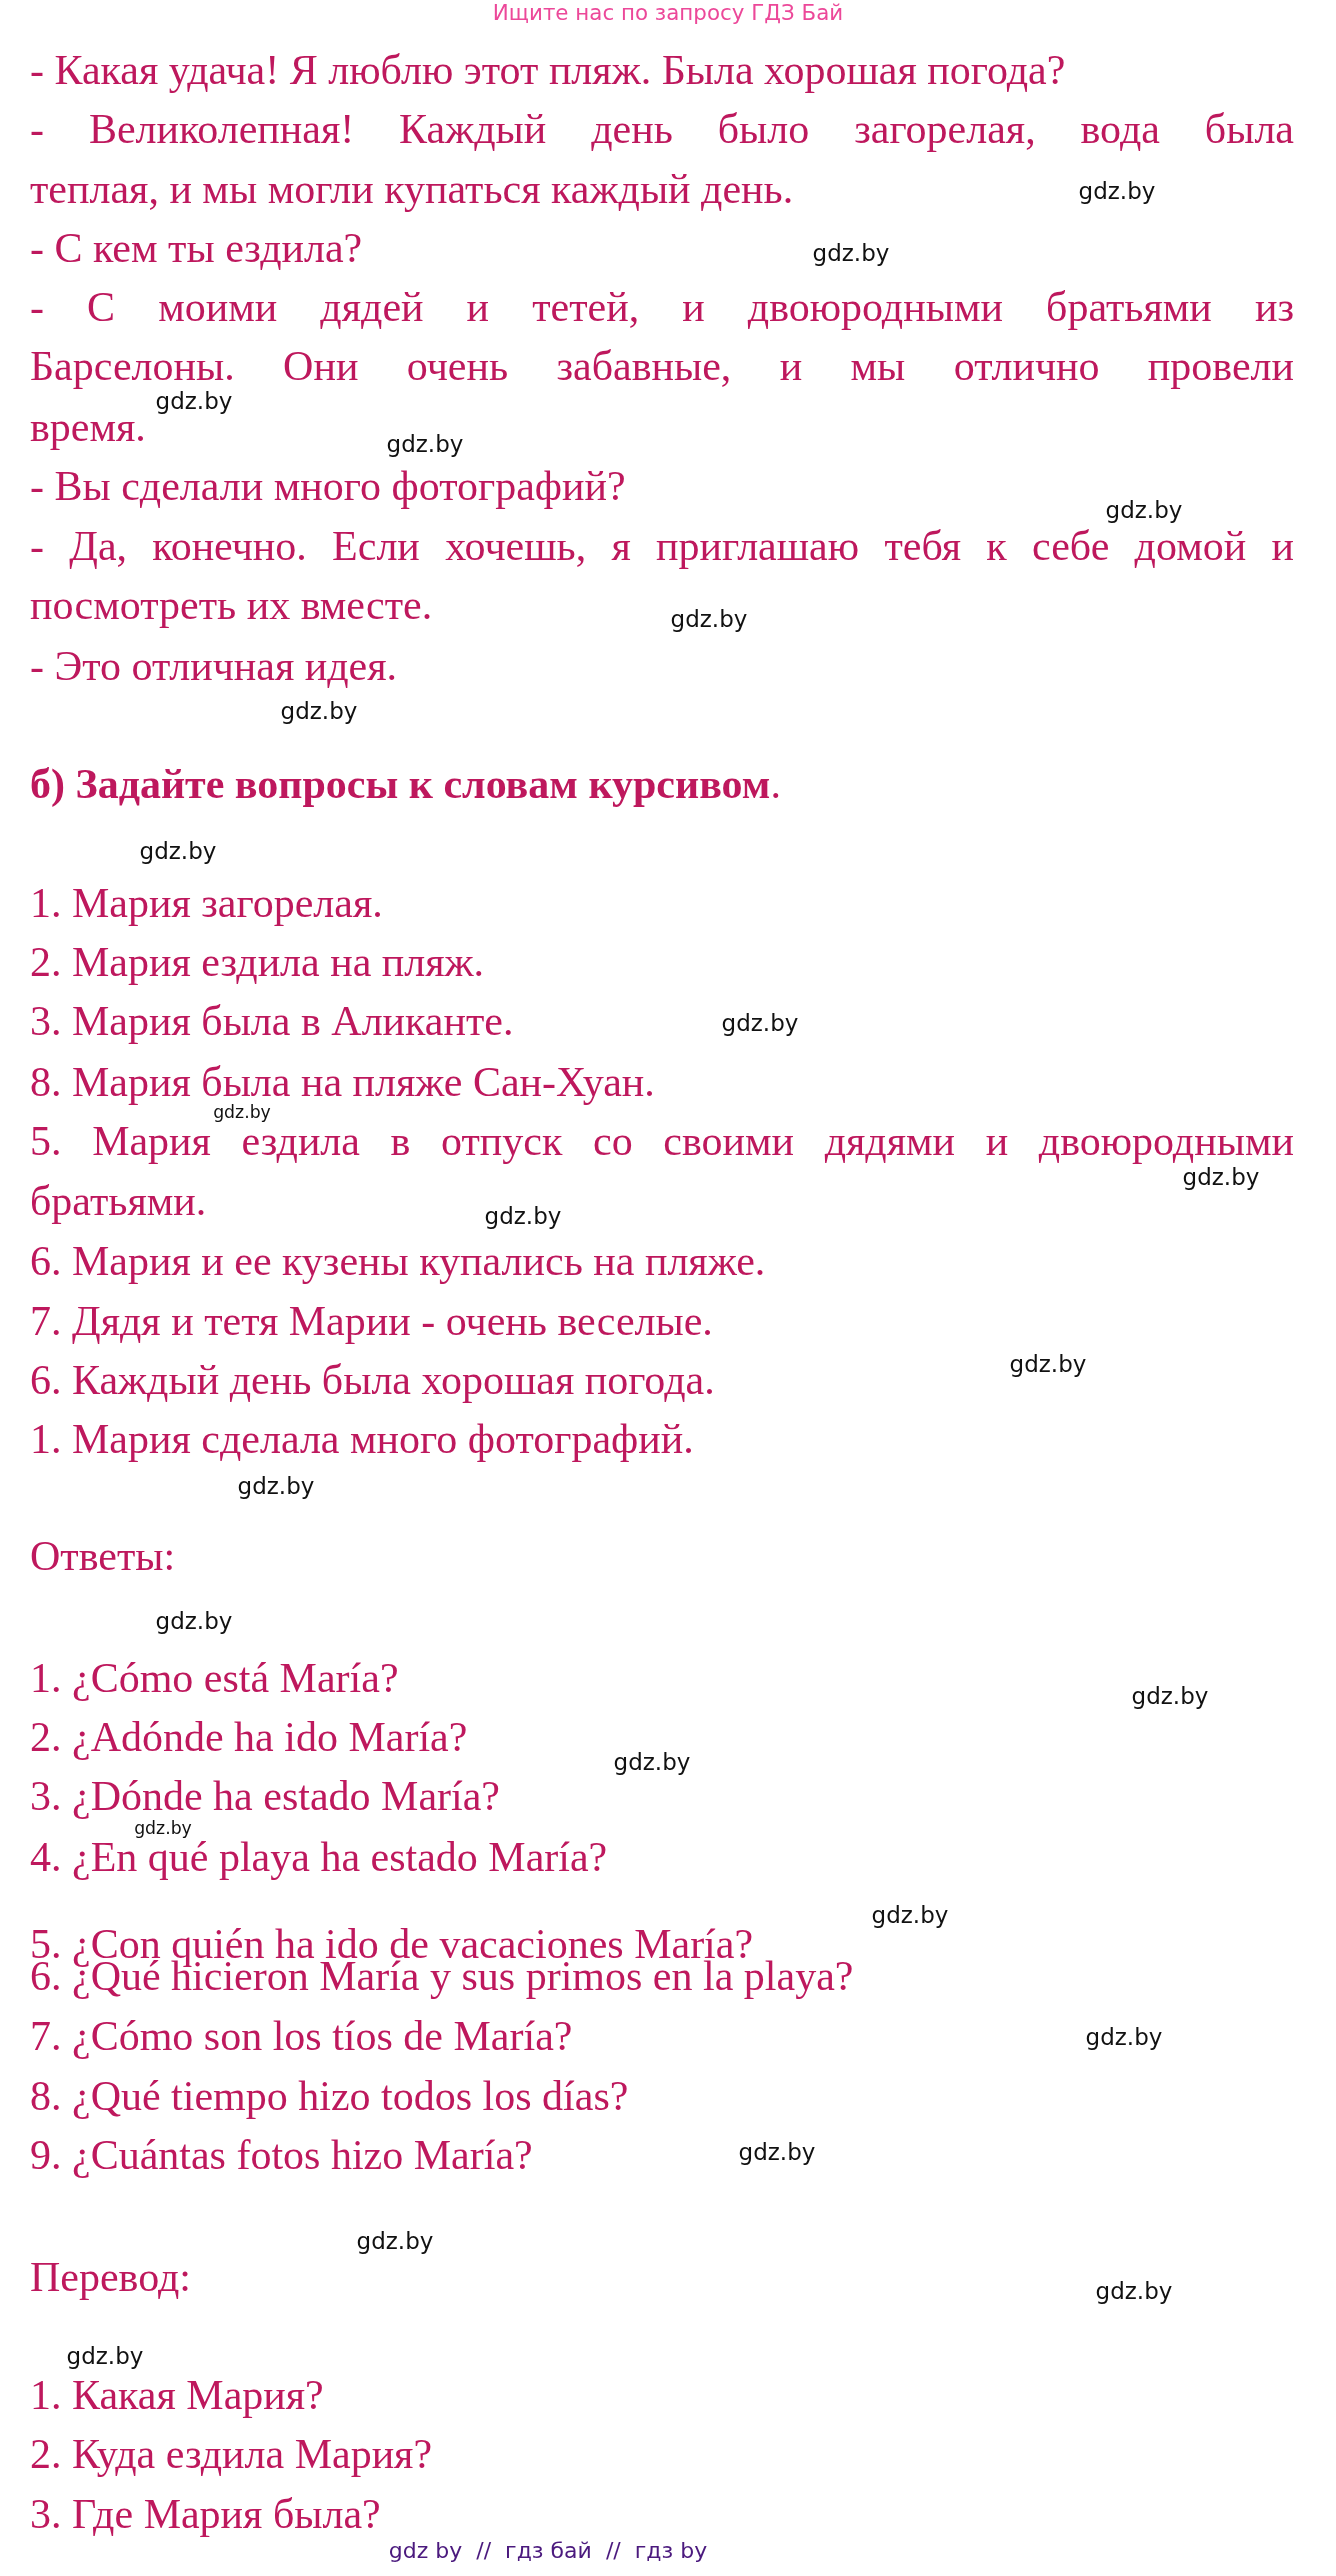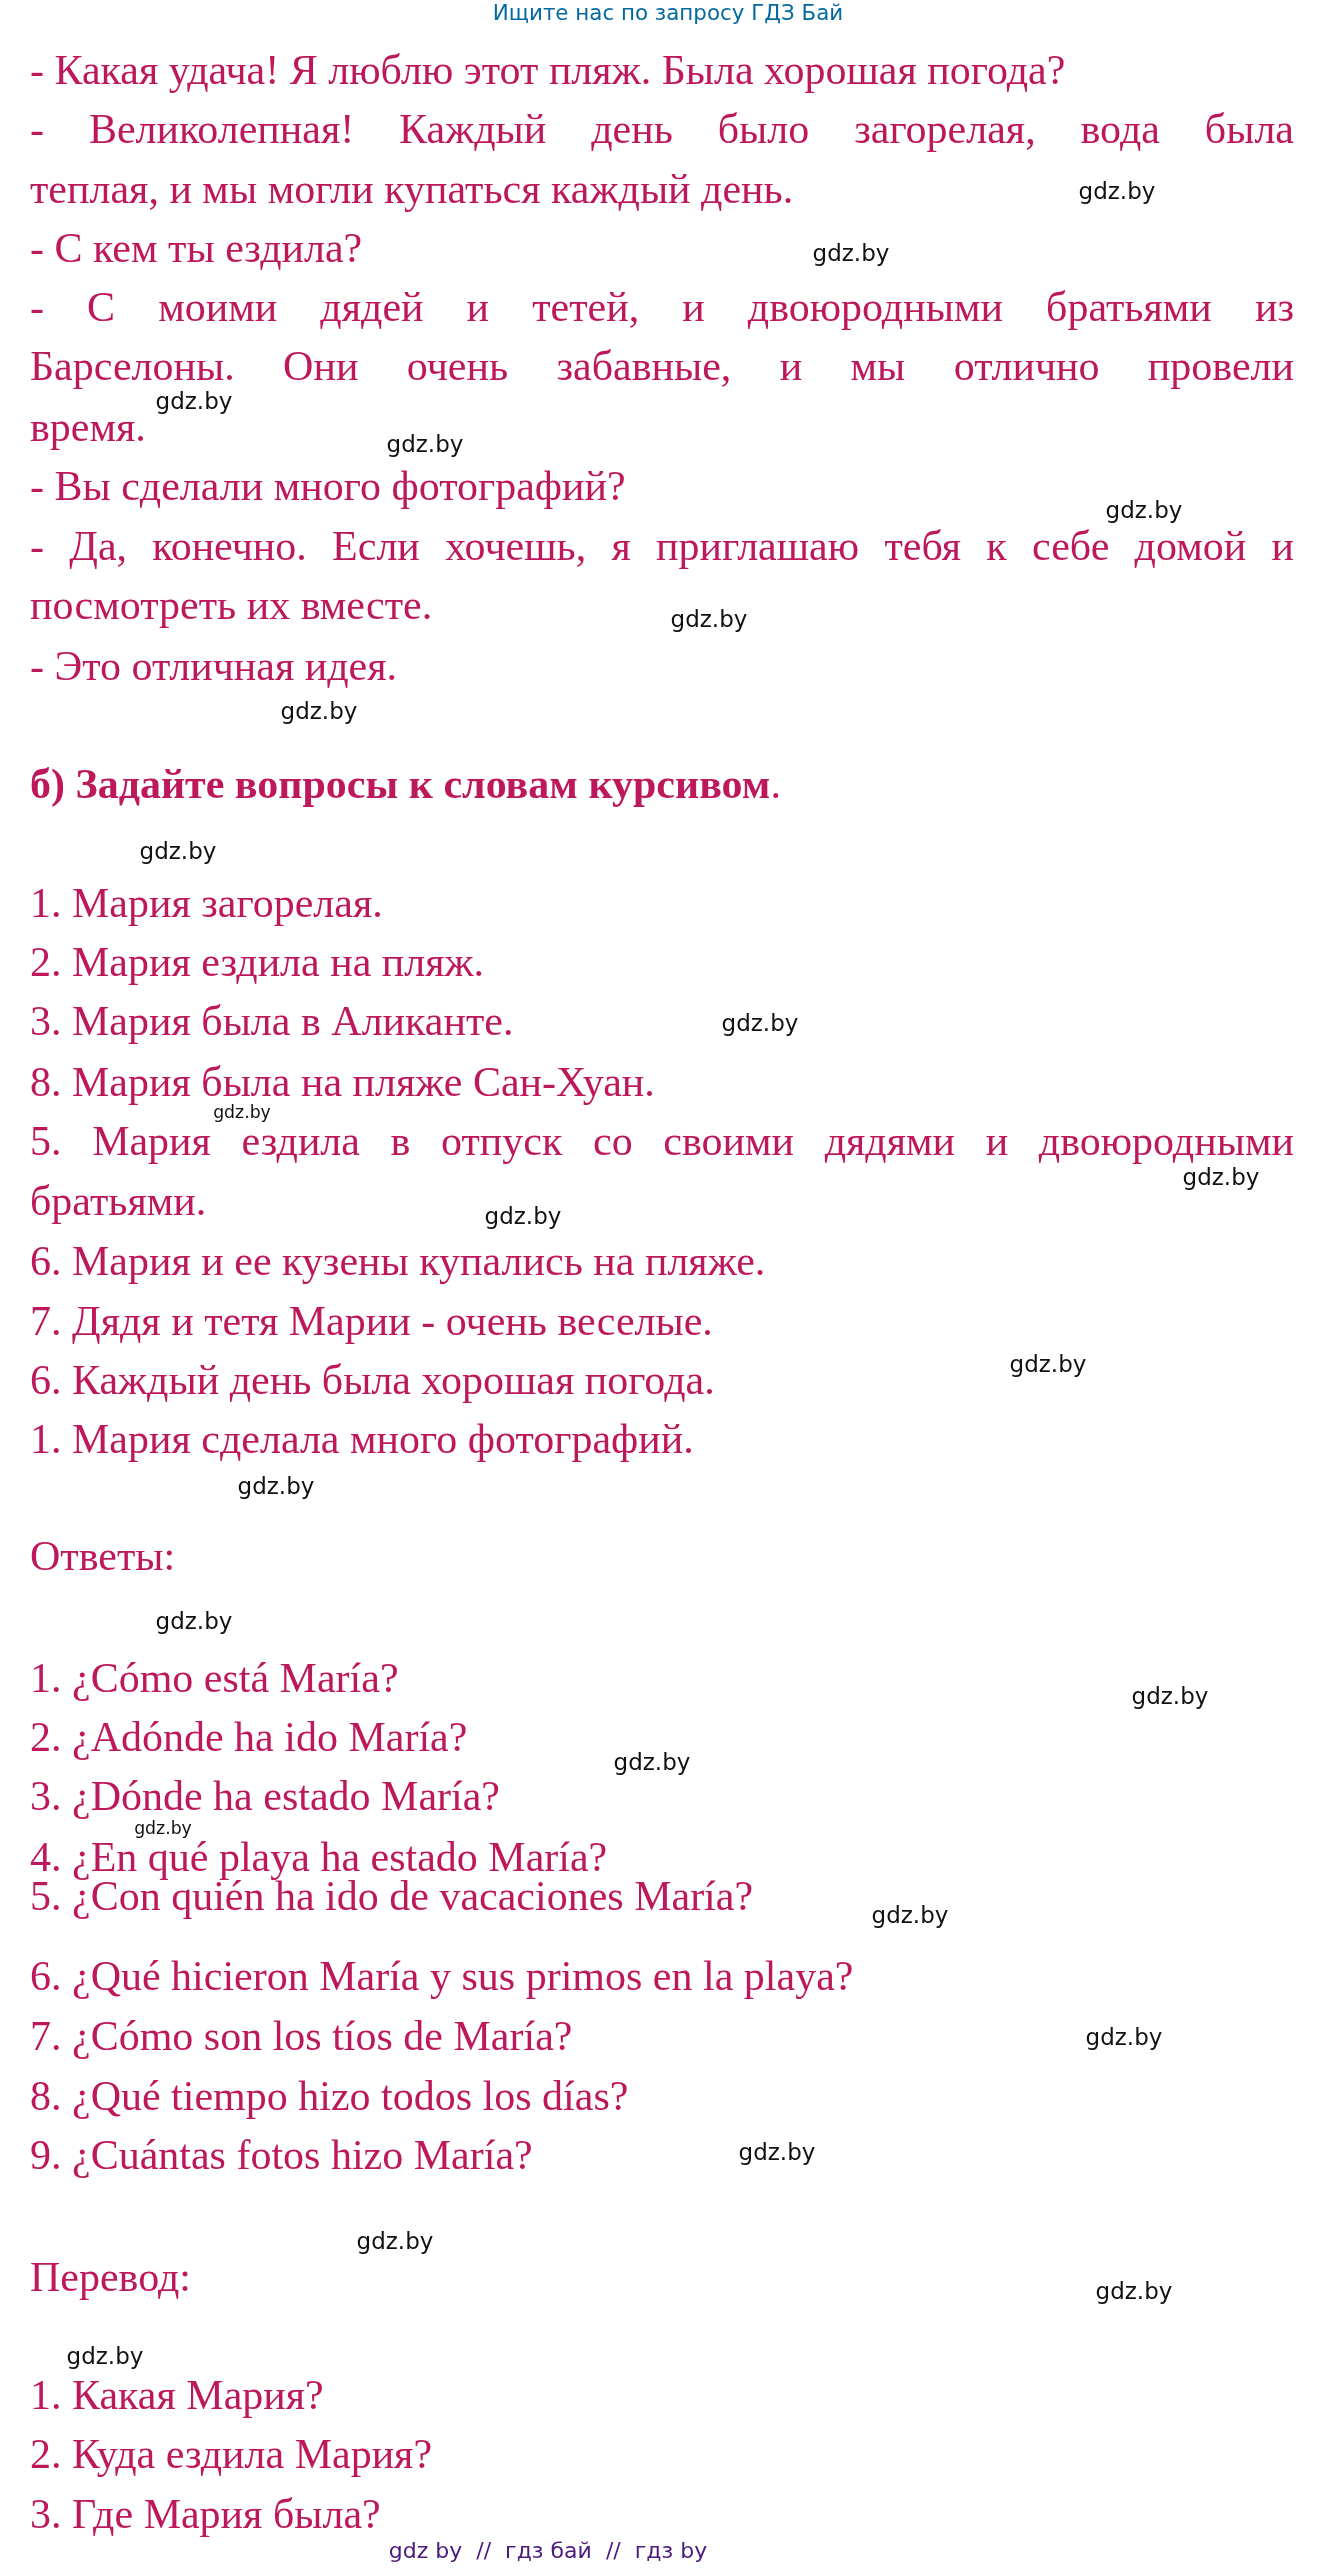--- a/index.html
+++ b/index.html
@@ -1,20 +1,20 @@
 <!DOCTYPE html>
 <html style="font-size:13px"><head>
 <meta charset="utf-8">
 <style>
   html, body { margin: 0; padding: 0; background: #ffffff; }
   body { width: 1336px; height: 2576px; position: relative; overflow: hidden; }
   .banner {
     position: absolute; left: 0; top: 0; width: 1336px; text-align: center;
     font-family: "DejaVu Sans", sans-serif; font-size: 21.4px; line-height: 25px;
-    color: #0369a1;
+    color: #ec4899;
   }
   .footer {
     position: absolute; left: 0; top: 2537px; width: 1096px; text-align: center;
     font-family: "DejaVu Sans", sans-serif; font-size: 22px; line-height: 28px;
     color: #4b1a7e; white-space: pre;
   }
   .line {
     position: absolute; left: 30px; width: 1264px;
     font-family: "Liberation Serif", serif; font-size: 42px; line-height: 49px;
     color: #be185d; white-space: nowrap;
@@ -57,21 +57,21 @@
 <div class="line" style="top:1237px">6. Мария и ее кузены купались на пляже.</div>
 <div class="line" style="top:1297px">7. Дядя и тетя Марии - очень веселые.</div>
 <div class="line" style="top:1356px">6. Каждый день была хорошая погода.</div>
 <div class="line" style="top:1415px">1. Мария сделала много фотографий.</div>
 
 <div class="line" style="top:1532px">Ответы:</div>
 <div class="line" style="top:1654px">1. ¿Cómo está María?</div>
 <div class="line" style="top:1713px">2. ¿Adónde ha ido María?</div>
 <div class="line" style="top:1772px">3. ¿Dónde ha estado María?</div>
 <div class="line" style="top:1833px">4. ¿En qué playa ha estado María?</div>
-<div class="line" style="top:1872px">5. ¿Con quién ha ido de vacaciones María?</div>
+<div class="line" style="top:1920px">5. ¿Con quién ha ido de vacaciones María?</div>
 <div class="line" style="top:1952px">6. ¿Qué hicieron María y sus primos en la playa?</div>
 <div class="line" style="top:2012px">7. ¿Cómo son los tíos de María?</div>
 <div class="line" style="top:2072px">8. ¿Qué tiempo hizo todos los días?</div>
 <div class="line" style="top:2131px">9. ¿Cuántas fotos hizo María?</div>
 
 <div class="line" style="top:2253px">Перевод:</div>
 <div class="line" style="top:2371px">1. Какая Мария?</div>
 <div class="line" style="top:2430px">2. Куда ездила Мария?</div>
 <div class="line" style="top:2490px">3. Где Мария была?</div>
 

